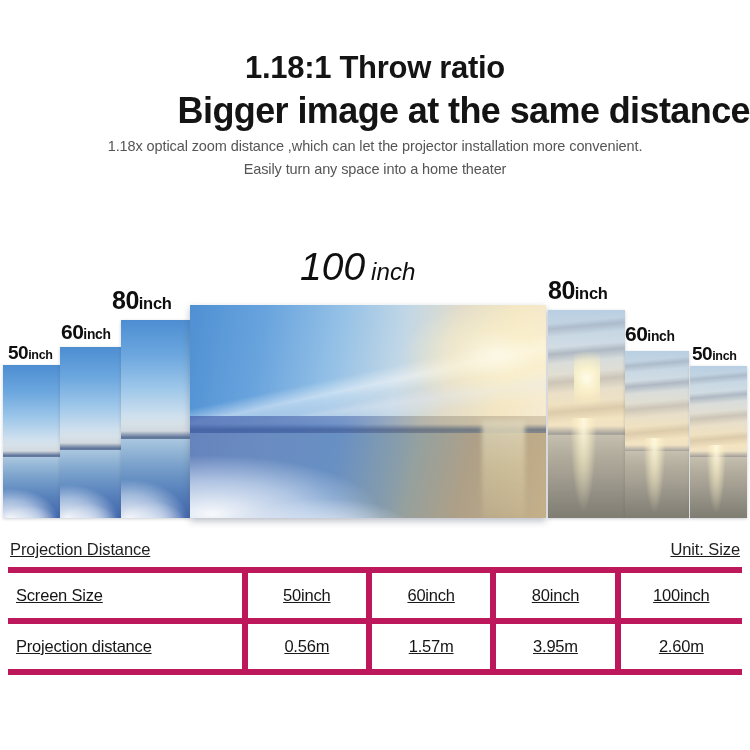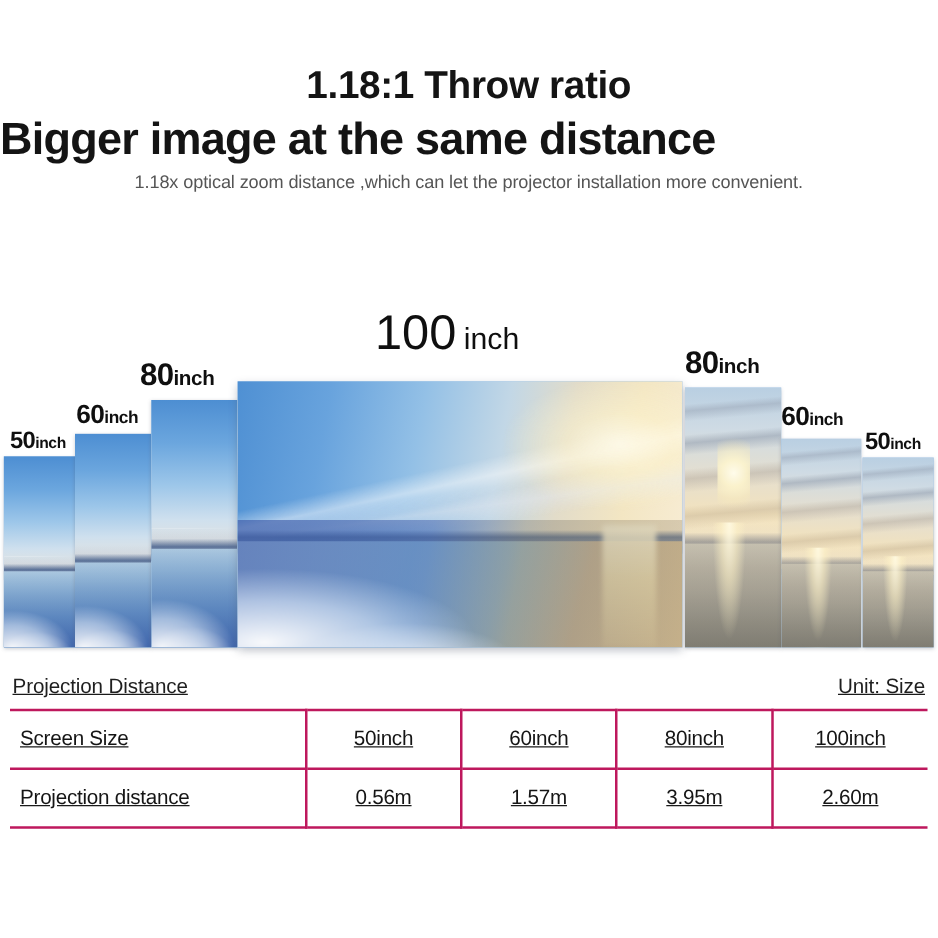--- a/index.html
+++ b/index.html
@@ -21,21 +21,21 @@
     text-align: center;
     font-size: 31px;
     font-weight: bold;
     letter-spacing: -0.3px;
     color: #141414;
     margin-top: 52px;
     line-height: 1.05;
     font-stretch: condensed;
   }
   .title-2 {
-    text-align: left;
+    text-align: right;
     font-size: 36px;
     font-weight: bold;
     letter-spacing: -0.6px;
     color: #141414;
     margin-top: 7px;
     line-height: 1.05;
   }
   .subtitle {
     text-align: center;
     font-size: 14.5px;
@@ -175,20 +175,21 @@
     font-weight: bold;
     line-height: 1;
     letter-spacing: -0.5px;
   }
   .sz-label .num { font-size: 1em; }
   .sz-label .unit { font-size: 0.66em; letter-spacing: -0.3px; }
 
   .lbl-100 {
     font-weight: normal;
     letter-spacing: 0px;
+    font-style: italic;
   }
   .lbl-100 .unit { font-size: 0.62em; margin-left: 6px; letter-spacing: 0px; }
 
   
   .tablewrap {
     position: absolute;
     left: 8px; top: 540px;
     width: 734px;
     text-decoration: underline;
   }
@@ -200,21 +201,21 @@
     color: #1f1f1f;
     padding: 0 2px 8px 2px;
     letter-spacing: -0.1px;
   }
   table.dist {
     border-collapse: collapse;
     width: 734px;
     table-layout: fixed;
   }
   table.dist td {
-    border: 2px solid #be185d;
+    border: 6px solid #be185d;
     height: 43px;
     font-size: 16.5px;
     color: #151515;
     letter-spacing: -0.2px;
   }
   table.dist td.lead {
     border-left: none;
     text-align: left;
     padding-left: 8px;
   }
@@ -226,20 +227,21 @@
   .col-v    { width: 124px; }
 </style>
 </head>
 <body>
 
 <div class="header">
   <div class="title-1">1.18:1 Throw ratio</div>
   <div class="title-2">Bigger image at the same distance</div>
   <div class="subtitle">
     <span class="l1">1.18x optical zoom distance ,which can let the projector installation more convenient.</span>
+    <span class="l2">Easily turn any space into a home theater</span>
   </div>
 </div>
 
 <div class="stage">
 
   <div class="panel v-cold" style="left:3px; top:127px; width:57px; height:153px;">
     <div class="scene">
       <div class="sky"></div>
       <div class="clouds"></div>
       <div class="ridge"></div>

